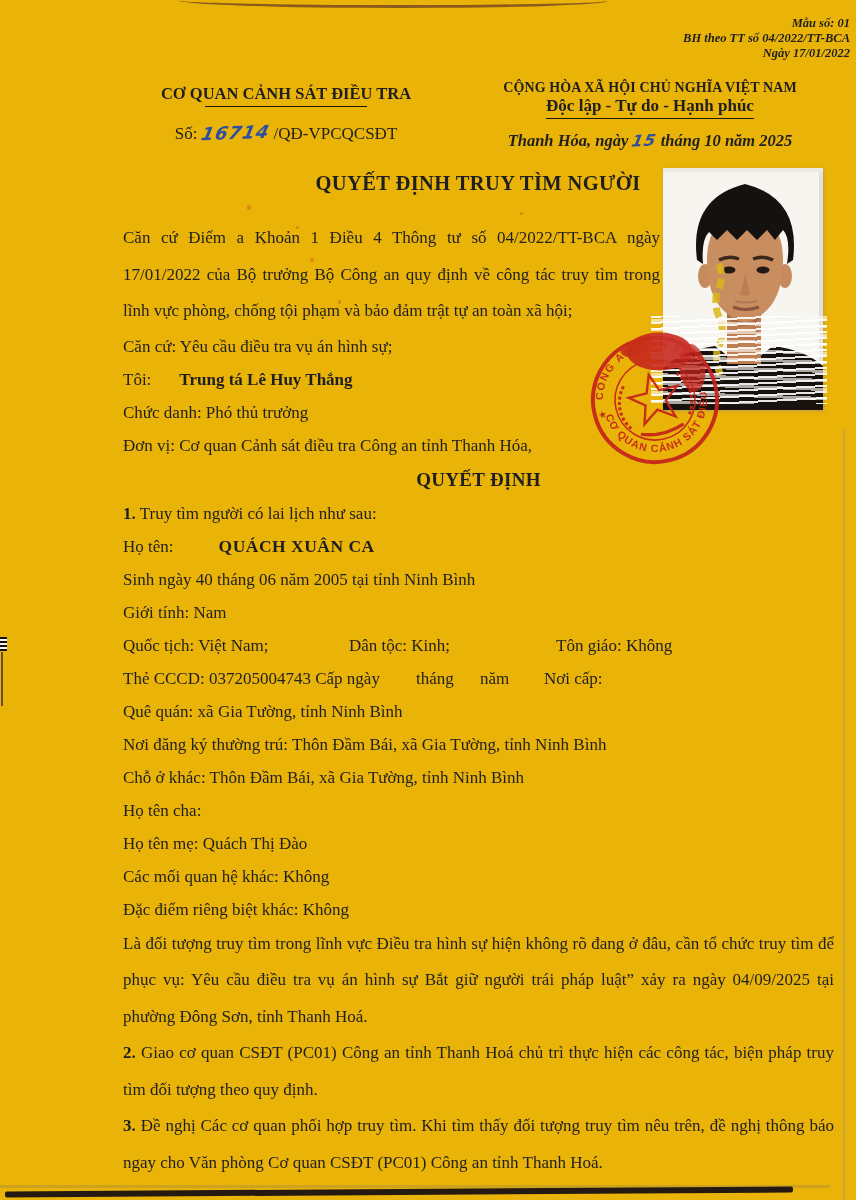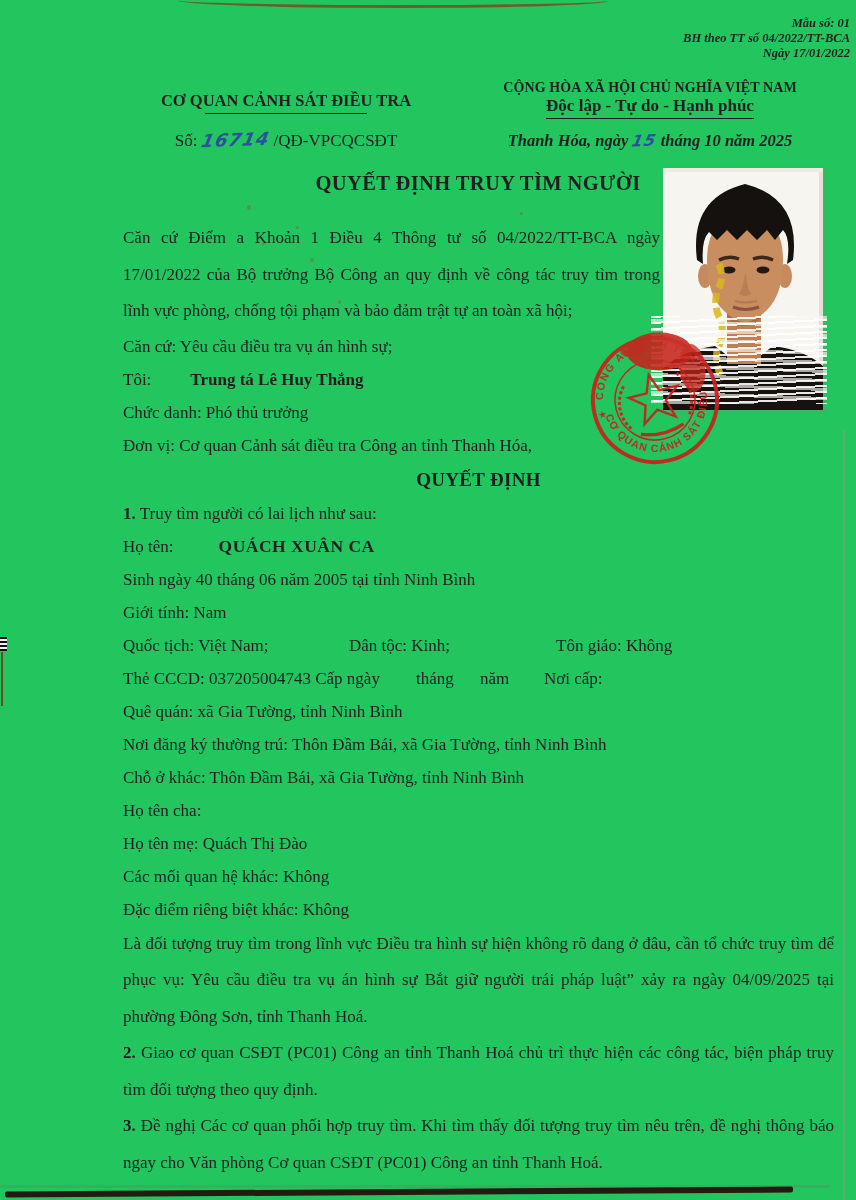--- a/index.html
+++ b/index.html
@@ -1,19 +1,19 @@
 <!DOCTYPE html>
 <html><head>
 <meta charset="utf-8">
 <style>
   html,body{margin:0;padding:0;background:#e8e8e8;}
   .page{
     position:relative;
     width:856px;height:1200px;
-    background:#22c55e;
+    background:#eab308;
     overflow:hidden;
     font-family:"Liberation Serif", serif;
     color:#1f1f21;
   }
   
   .top-arc{position:absolute;left:178px;top:-7px;width:430px;height:12px;
     border-bottom:3px solid rgba(122,74,32,.85);border-radius:0 0 48% 52%;}
   .bottom-bar{position:absolute;left:5px;top:1189px;width:788px;height:6px;
     background:#241a12;transform:rotate(-.35deg);border-radius:2px;}
   .bottom-shadow{position:absolute;left:0;top:1185px;width:830px;height:3px;
@@ -23,21 +23,21 @@
   .left-line{position:absolute;left:1px;top:652px;width:2px;height:54px;background:#6b4a2a;}
   .right-edge{position:absolute;left:843px;top:430px;width:2px;height:770px;
     background:rgba(160,150,130,.45);}
   .speck{position:absolute;border-radius:50%;background:rgba(198,42,32,.33);}
   
   .corner-note{position:absolute;left:560px;top:16px;width:290px;text-align:right;
     font-style:italic;font-weight:bold;font-size:12.5px;line-height:15px;}
   
   .hdr-left{position:absolute;left:112px;top:80px;width:348px;text-align:center;}
   .hdr-left .l1{font-size:16px;font-weight:600;letter-spacing:.2px;}
-  .hdr-left .l2{font-size:16.5px;font-weight:700;margin-top:11px;}
+  .hdr-left .l2{font-size:16.5px;font-weight:700;margin-top:4px;}
   .hdr-left .rule{width:162px;border-bottom:1.6px solid #1a1a1a;margin:2px auto 0;}
   .doc-no{margin-top:15px;font-size:17px;}
   .hdr-right{position:absolute;left:452px;top:80px;width:396px;text-align:center;}
   .hdr-right .l1{font-size:14px;font-weight:700;letter-spacing:.1px;}
   .hdr-right .l2{font-size:17px;font-weight:700;margin-top:0;}
   .hdr-right .rule{width:208px;border-bottom:1.6px solid #1a1a1a;margin:2px auto 0;}
   .date-line{margin-top:12px;font-size:16.5px;font-weight:700;font-style:italic;}
   .handwriting{display:inline-block;font-family:"DejaVu Sans",sans-serif;
     font-style:italic;font-weight:600;color:#2d4fa1;transform:skewX(-14deg) rotate(-2deg);
     font-size:18px;letter-spacing:1px;}
@@ -46,21 +46,21 @@
   .doc-title{position:absolute;left:123px;top:172px;width:710px;text-align:center;
     font-size:20.5px;font-weight:700;letter-spacing:.4px;}
   .body{position:absolute;left:123px;top:220px;width:711px;font-size:17px;}
   .para{margin:0;text-align:justify;line-height:36.5px;}
   .narrow{width:537px;}
   .line{line-height:33px;position:relative;}
   .bold{font-weight:700;}
   .decision-heading{text-align:center;font-size:19px;font-weight:700;line-height:34px;
     margin:1px 0 0;letter-spacing:.3px;}
   .name-val{font-weight:700;margin-left:45px;letter-spacing:.5px;font-size:17.5px;}
-  .issuer{font-weight:700;margin-left:39px;}
+  .issuer{font-weight:700;margin-left:28px;}
   .abs{position:absolute;top:0;margin-left:21px;}
   
   .photo{position:absolute;left:663px;top:168px;width:160px;height:242px;
     box-shadow:1px 1px 3px rgba(150,140,120,.5);}
   .glitch{position:absolute;left:-12px;top:148px;width:176px;height:88px;
     background:
       repeating-linear-gradient(177deg, rgba(255,255,255,.9) 0 2px, rgba(255,255,255,0) 2px 6px),
       repeating-linear-gradient(182deg, rgba(250,248,242,.65) 0 3px, rgba(255,255,255,0) 3px 9px);
     filter:blur(.4px);pointer-events:none;}
   

